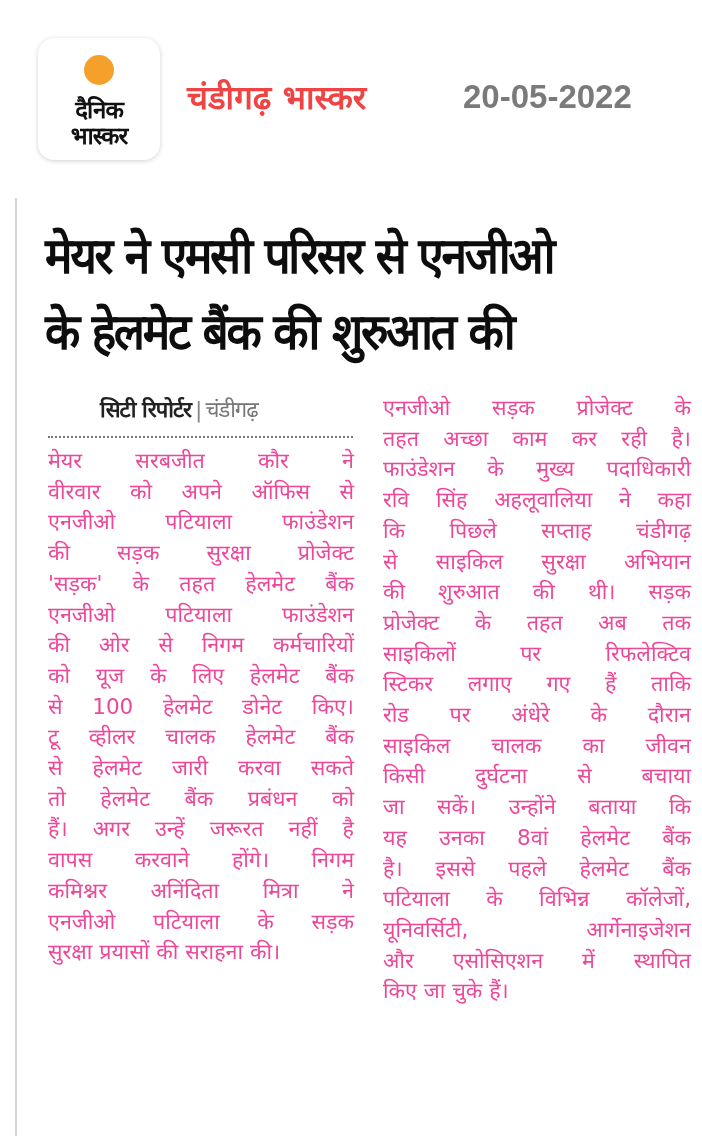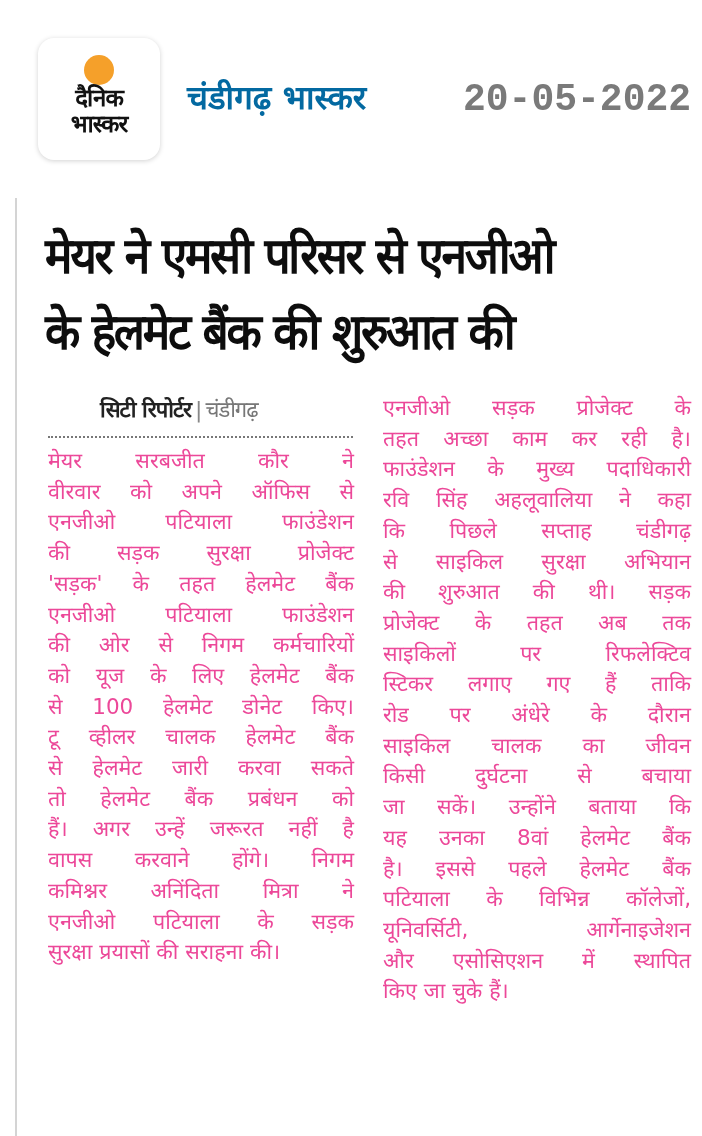--- a/index.html
+++ b/index.html
@@ -12,28 +12,28 @@
     position: absolute; left: 38px; top: 38px; width: 122px; height: 122px;
     border-radius: 16px; background: #fff;
     box-shadow: 0 1px 5px rgba(0,0,0,0.18);
     display: flex; flex-direction: column; align-items: center;
   }
   .logo .sun { width: 30px; height: 30px; border-radius: 50%; background: #f5a02a; margin-top: 17px; }
   .logo .l1, .logo .l2 {
     font-family: "DejaVu Sans", sans-serif; font-weight: bold; color: #111;
     font-size: 24px; line-height: 26px; letter-spacing: -1px;
   }
-  .logo .l1 { margin-top: 0; }
+  .logo .l1 { margin-top: 12px; }
   .paper-name {
     position: absolute; left: 187px; top: 74px; font-size: 33px; font-weight: bold;
-    color: #0369a1; letter-spacing: 0px;
+    color: #ef4444; letter-spacing: 0px;
   }
   .date {
-    position: absolute; left: 463px; top: 78px; font-family: Liberation Mono, monospace;
-    font-size: 38px; font-weight: bold; color: #7a7a7a;
+    position: absolute; left: 463px; top: 78px; font-family: Liberation Sans, sans-serif;
+    font-size: 33px; font-weight: bold; color: #7a7a7a;
   }
   .clip-rule {
     position: absolute; left: 15px; top: 198px; width: 2px; height: 938px; background: #d4d4d4;
   }
   .headline {
     position: absolute; left: 45px; top: 218px; width: 650px;
     font-family: "DejaVu Sans", sans-serif; font-weight: bold; font-size: 50px;
     line-height: 76px; color: #0d0d0d; letter-spacing: -2.5px; transform: scaleX(0.92);
     transform-origin: left top;
   }

